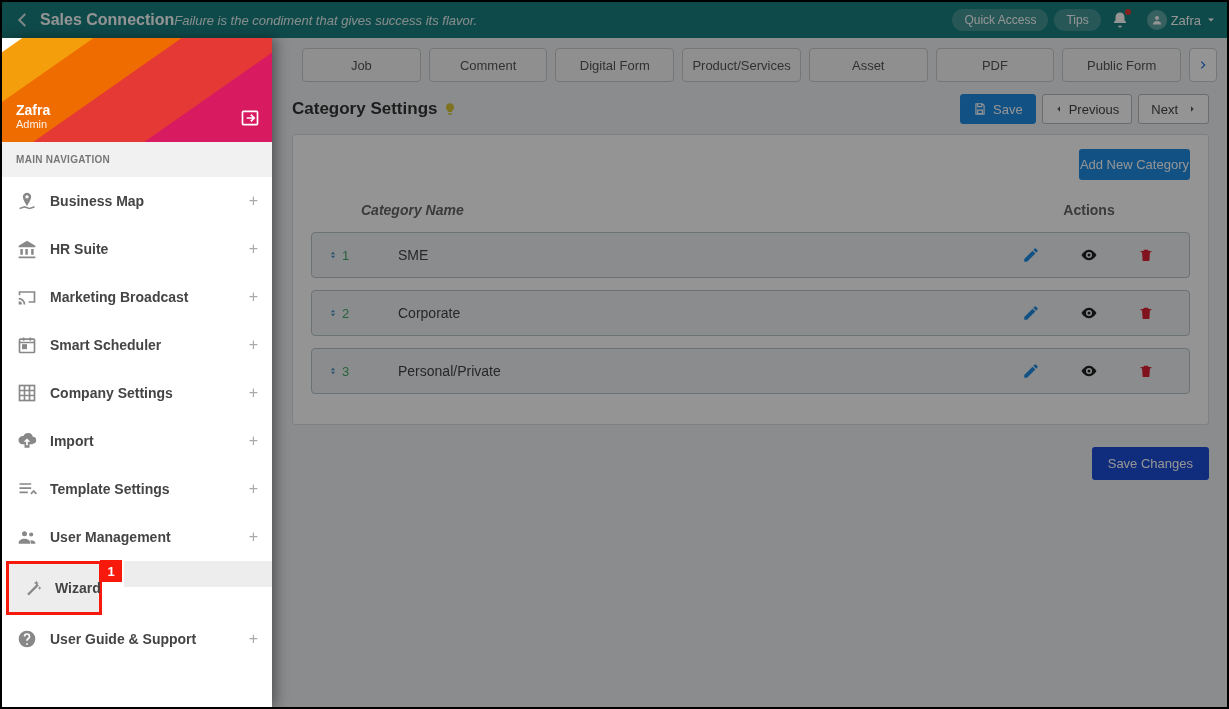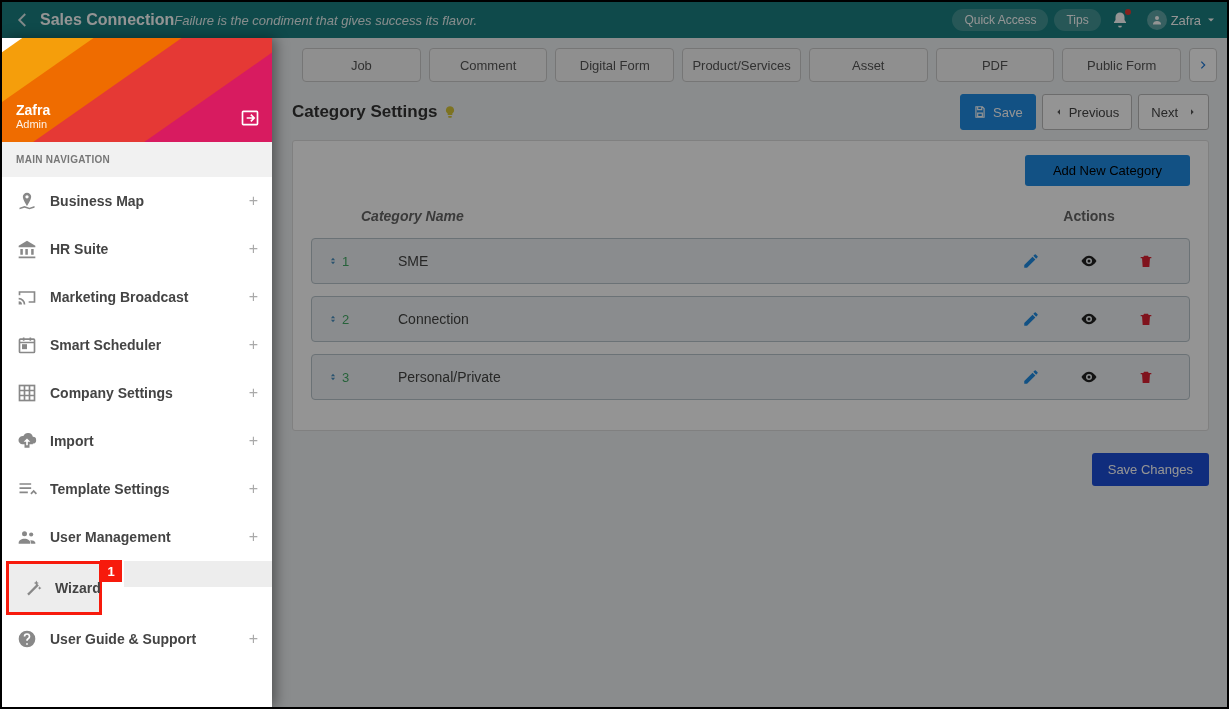--- a/index.html
+++ b/index.html
@@ -45,27 +45,27 @@
   .dim-overlay { position:absolute; inset:0; background:rgba(0,0,0,0.42); z-index:40; pointer-events:none; }
 
   .tabs-bar { display:flex; gap:8px; padding:10px 10px 6px 300px; align-items:center; }
   .tab-btn { flex:1; background:#f7f7f7; border:1px solid #ccc; border-radius:4px; height:34px; display:flex; align-items:center; justify-content:center; font-size:13px; color:#555; cursor:pointer; }
   .tab-next-arrow { width:28px; height:34px; border:1px solid #ccc; border-radius:4px; display:flex; align-items:center; justify-content:center; background:#fff; color:#2078d6; cursor:pointer; }
 
   .page-header { display:flex; align-items:center; padding:6px 18px 10px 290px; }
   .page-header h2 { font-size:17px; color:#333; font-weight:700; margin-right:6px; }
   .bulb { color:#cdbb3a; font-size:14px; }
   .page-header .spacer { flex:1; }
-  .btn { display:flex; align-items:center; border:1px solid #bbb; background:#fff; border-radius:3px; height:36px; padding:0 12px; font-size:13px; cursor:pointer; margin-left:6px; color:#444; }
+  .btn { display:flex; align-items:center; border:1px solid #bbb; background:#fff; border-radius:3px; height:30px; padding:0 12px; font-size:13px; cursor:pointer; margin-left:6px; color:#444; }
   .btn.primary { background:#1f8ce4; border-color:#1f8ce4; color:#fff; }
   .btn .glyph { margin-right:6px; }
 
   .content-card { margin: 0 18px 0 290px; background:#fff; border:1px solid #ddd; border-radius:3px; padding:14px 18px 18px; }
   .card-actions-row { display:flex; justify-content:flex-end; margin-bottom:14px; }
-  .add-btn { background:#1f8ce4; color:#000000; border:none; border-radius:3px; padding:8px 28px; font-size:13px; cursor:pointer; }
+  .add-btn { background:#1f8ce4; color:#ffffff; border:none; border-radius:3px; padding:8px 1px; font-size:13px; cursor:pointer; }
 
   .tbl-header { display:flex; padding: 8px 16px 14px 50px; align-items: flex-end; }
   .tbl-header .col-name { flex:1; font-style:italic; font-weight:700; color:#666; font-size:14px; }
   .tbl-header .col-actions { width:170px; text-align:center; font-weight:700; color:#666; font-size:14px; }
 
   .row-card { border:1px solid #b9c4cb; background:#eef2f4; border-radius:4px; margin-bottom:12px; height:46px; display:flex; align-items:center; padding:0 16px; }
   .drag-num { display:flex; align-items:center; color:#4a6; gap:4px; width:50px; font-size:13px; }
   .drag-num .sort-icon { color:#4a90c0; }
   .row-name { flex:1; font-size:14px; color:#444; padding-left:20px; }
   .row-actions { width:170px; display:flex; justify-content:space-around; }
@@ -202,21 +202,21 @@
 
     <div class="row-card">
       <div class="drag-num">
         <span class="sort-icon">
             <svg width="10" height="14" viewBox="0 0 24 24" fill="#4a90c0">
               <path d="M7 10l5-6 5 6zM7 14l5 6 5-6z"></path>
             </svg>
           </span>
         <span>2</span>
       </div>
-      <div class="row-name">Connection</div>
+      <div class="row-name">Corporate</div>
       <div class="row-actions">
         <span class="act-icon act-edit">
             <svg width="18" height="18" viewBox="0 0 24 24" fill="#1f8ce4">
               <path d="M3 17.25V21h3.75L17.81 9.94l-3.75-3.75zM20.71 7.04a1 1 0 000-1.41l-2.34-2.34a1 1 0 00-1.41 0l-1.83 1.83 3.75 3.75z"></path>
             </svg>
           </span>
         <span class="act-icon act-eye">
             <svg width="20" height="18" viewBox="0 0 24 24" fill="#222">
               <path d="M12 5C6 5 2 12 2 12s4 7 10 7 10-7 10-7-4-7-10-7zm0 11a4 4 0 110-8 4 4 0 010 8zm0-6a2 2 0 100 4 2 2 0 000-4z"></path>
             </svg>

